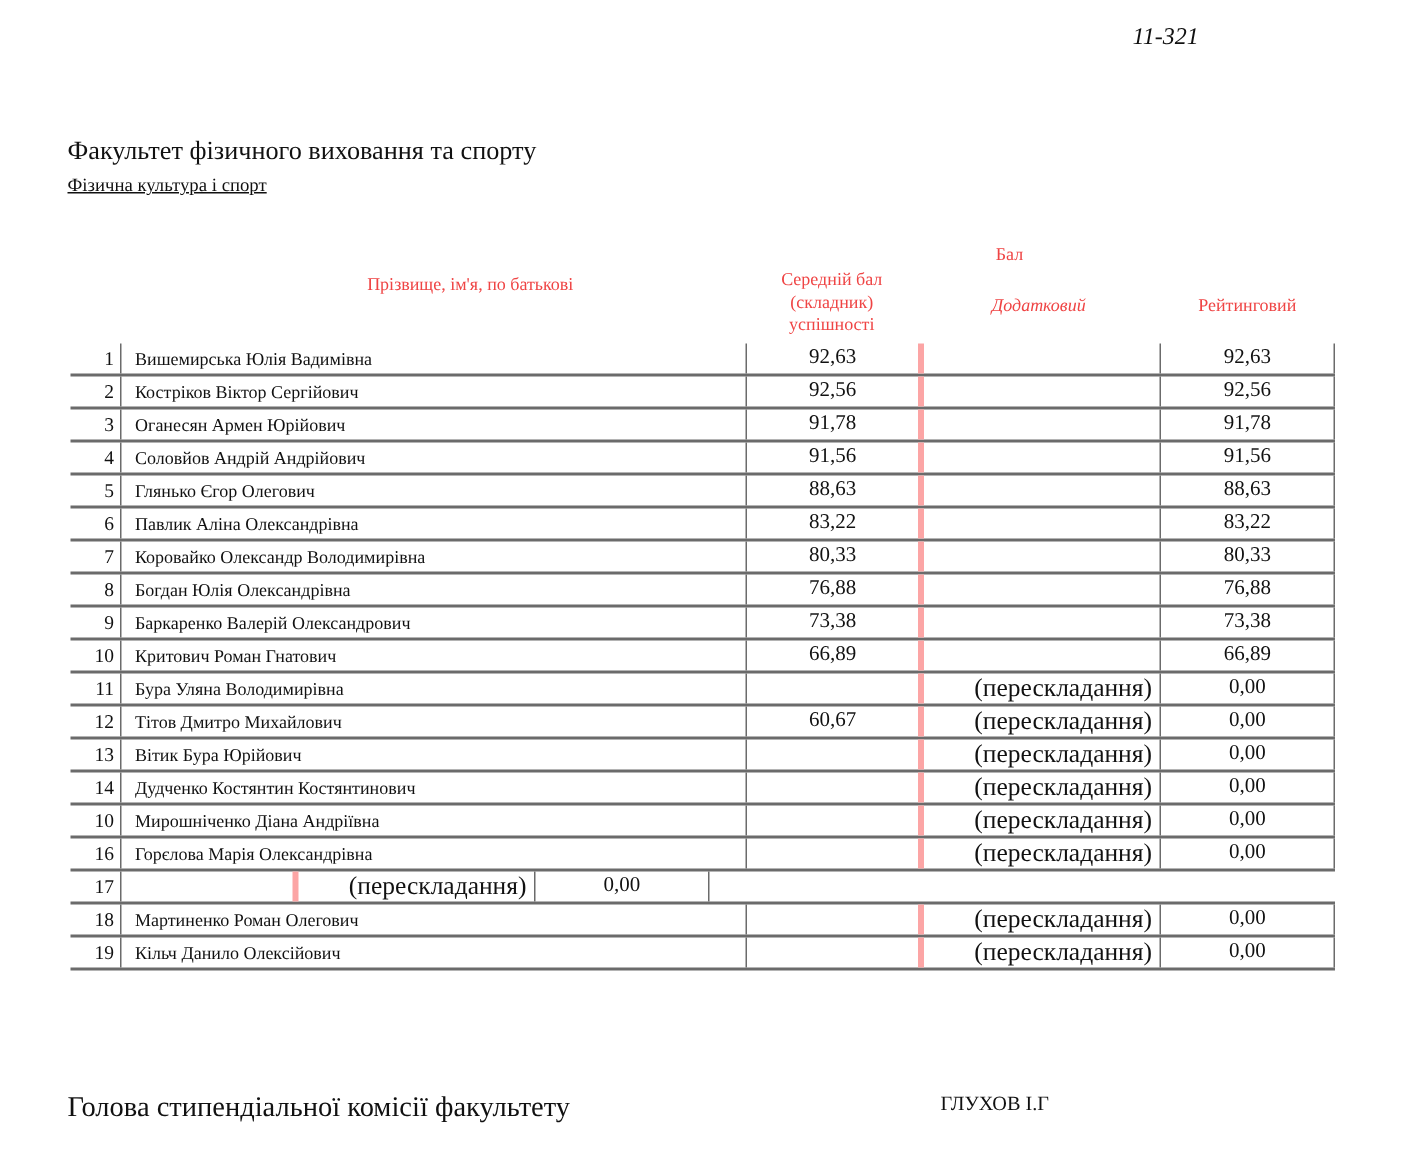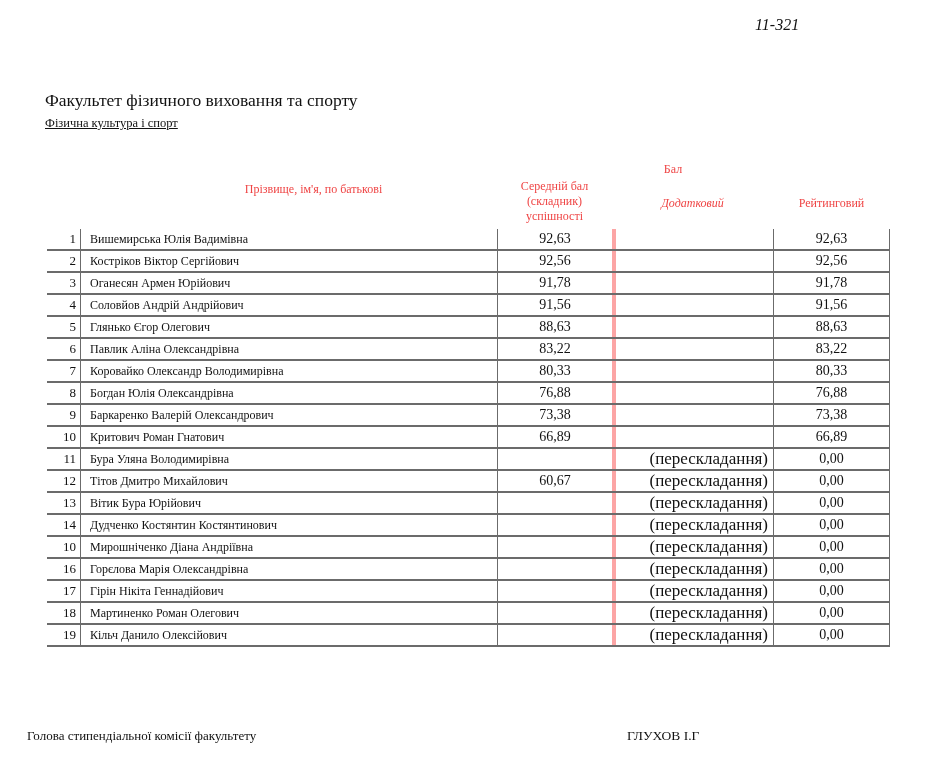--- a/index.html
+++ b/index.html
@@ -44,21 +44,21 @@
     box-sizing:border-box;height:100%;
     display:flex;align-items:center;
     white-space:nowrap;overflow:hidden;
   }
   .c-num{width:33px;justify-content:flex-end;padding-right:4px;font-size:13px;}
   .c-name{width:417px;border-left:1px solid #6b6b6b;padding-left:9px;font-size:12px;}
   .c-avg{width:115px;border-left:1px solid #6b6b6b;justify-content:center;font-size:14px;}
   .c-add{width:161px;border-left:4px solid #fca5a5;justify-content:flex-end;padding-right:5px;font-size:17px;}
   .c-rating{width:117px;border-left:1px solid #6b6b6b;border-right:1px solid #6b6b6b;justify-content:center;font-size:14px;}
   
-  .footer-left{position:absolute;left:27px;top:728px;font-size:13px;}
+  .footer-left{position:absolute;left:45px;top:728px;font-size:19px;}
   .footer-right{position:absolute;left:627px;top:728px;font-size:13.5px;}
 </style>
 </head>
 <body>
 
 <div class="page">
 
   <div class="doc-code">11-321</div>
 
   <div class="faculty">Факультет фізичного виховання та спорту</div>
@@ -182,21 +182,20 @@
     </div>
       <div class="row">
       <div class="cell c-num">16</div>
       <div class="cell c-name">Горєлова Марія Олександрівна</div>
       <div class="cell c-avg"></div>
       <div class="cell c-add">(перескладання)</div>
       <div class="cell c-rating">0,00</div>
     </div>
       <div class="row">
       <div class="cell c-num">17</div>
-      <div class="cell c-name">Гірін Нікіта Геннадійович</div>
       <div class="cell c-avg"></div>
       <div class="cell c-add">(перескладання)</div>
       <div class="cell c-rating">0,00</div>
     </div>
       <div class="row">
       <div class="cell c-num">18</div>
       <div class="cell c-name">Мартиненко Роман Олегович</div>
       <div class="cell c-avg"></div>
       <div class="cell c-add">(перескладання)</div>
       <div class="cell c-rating">0,00</div>

